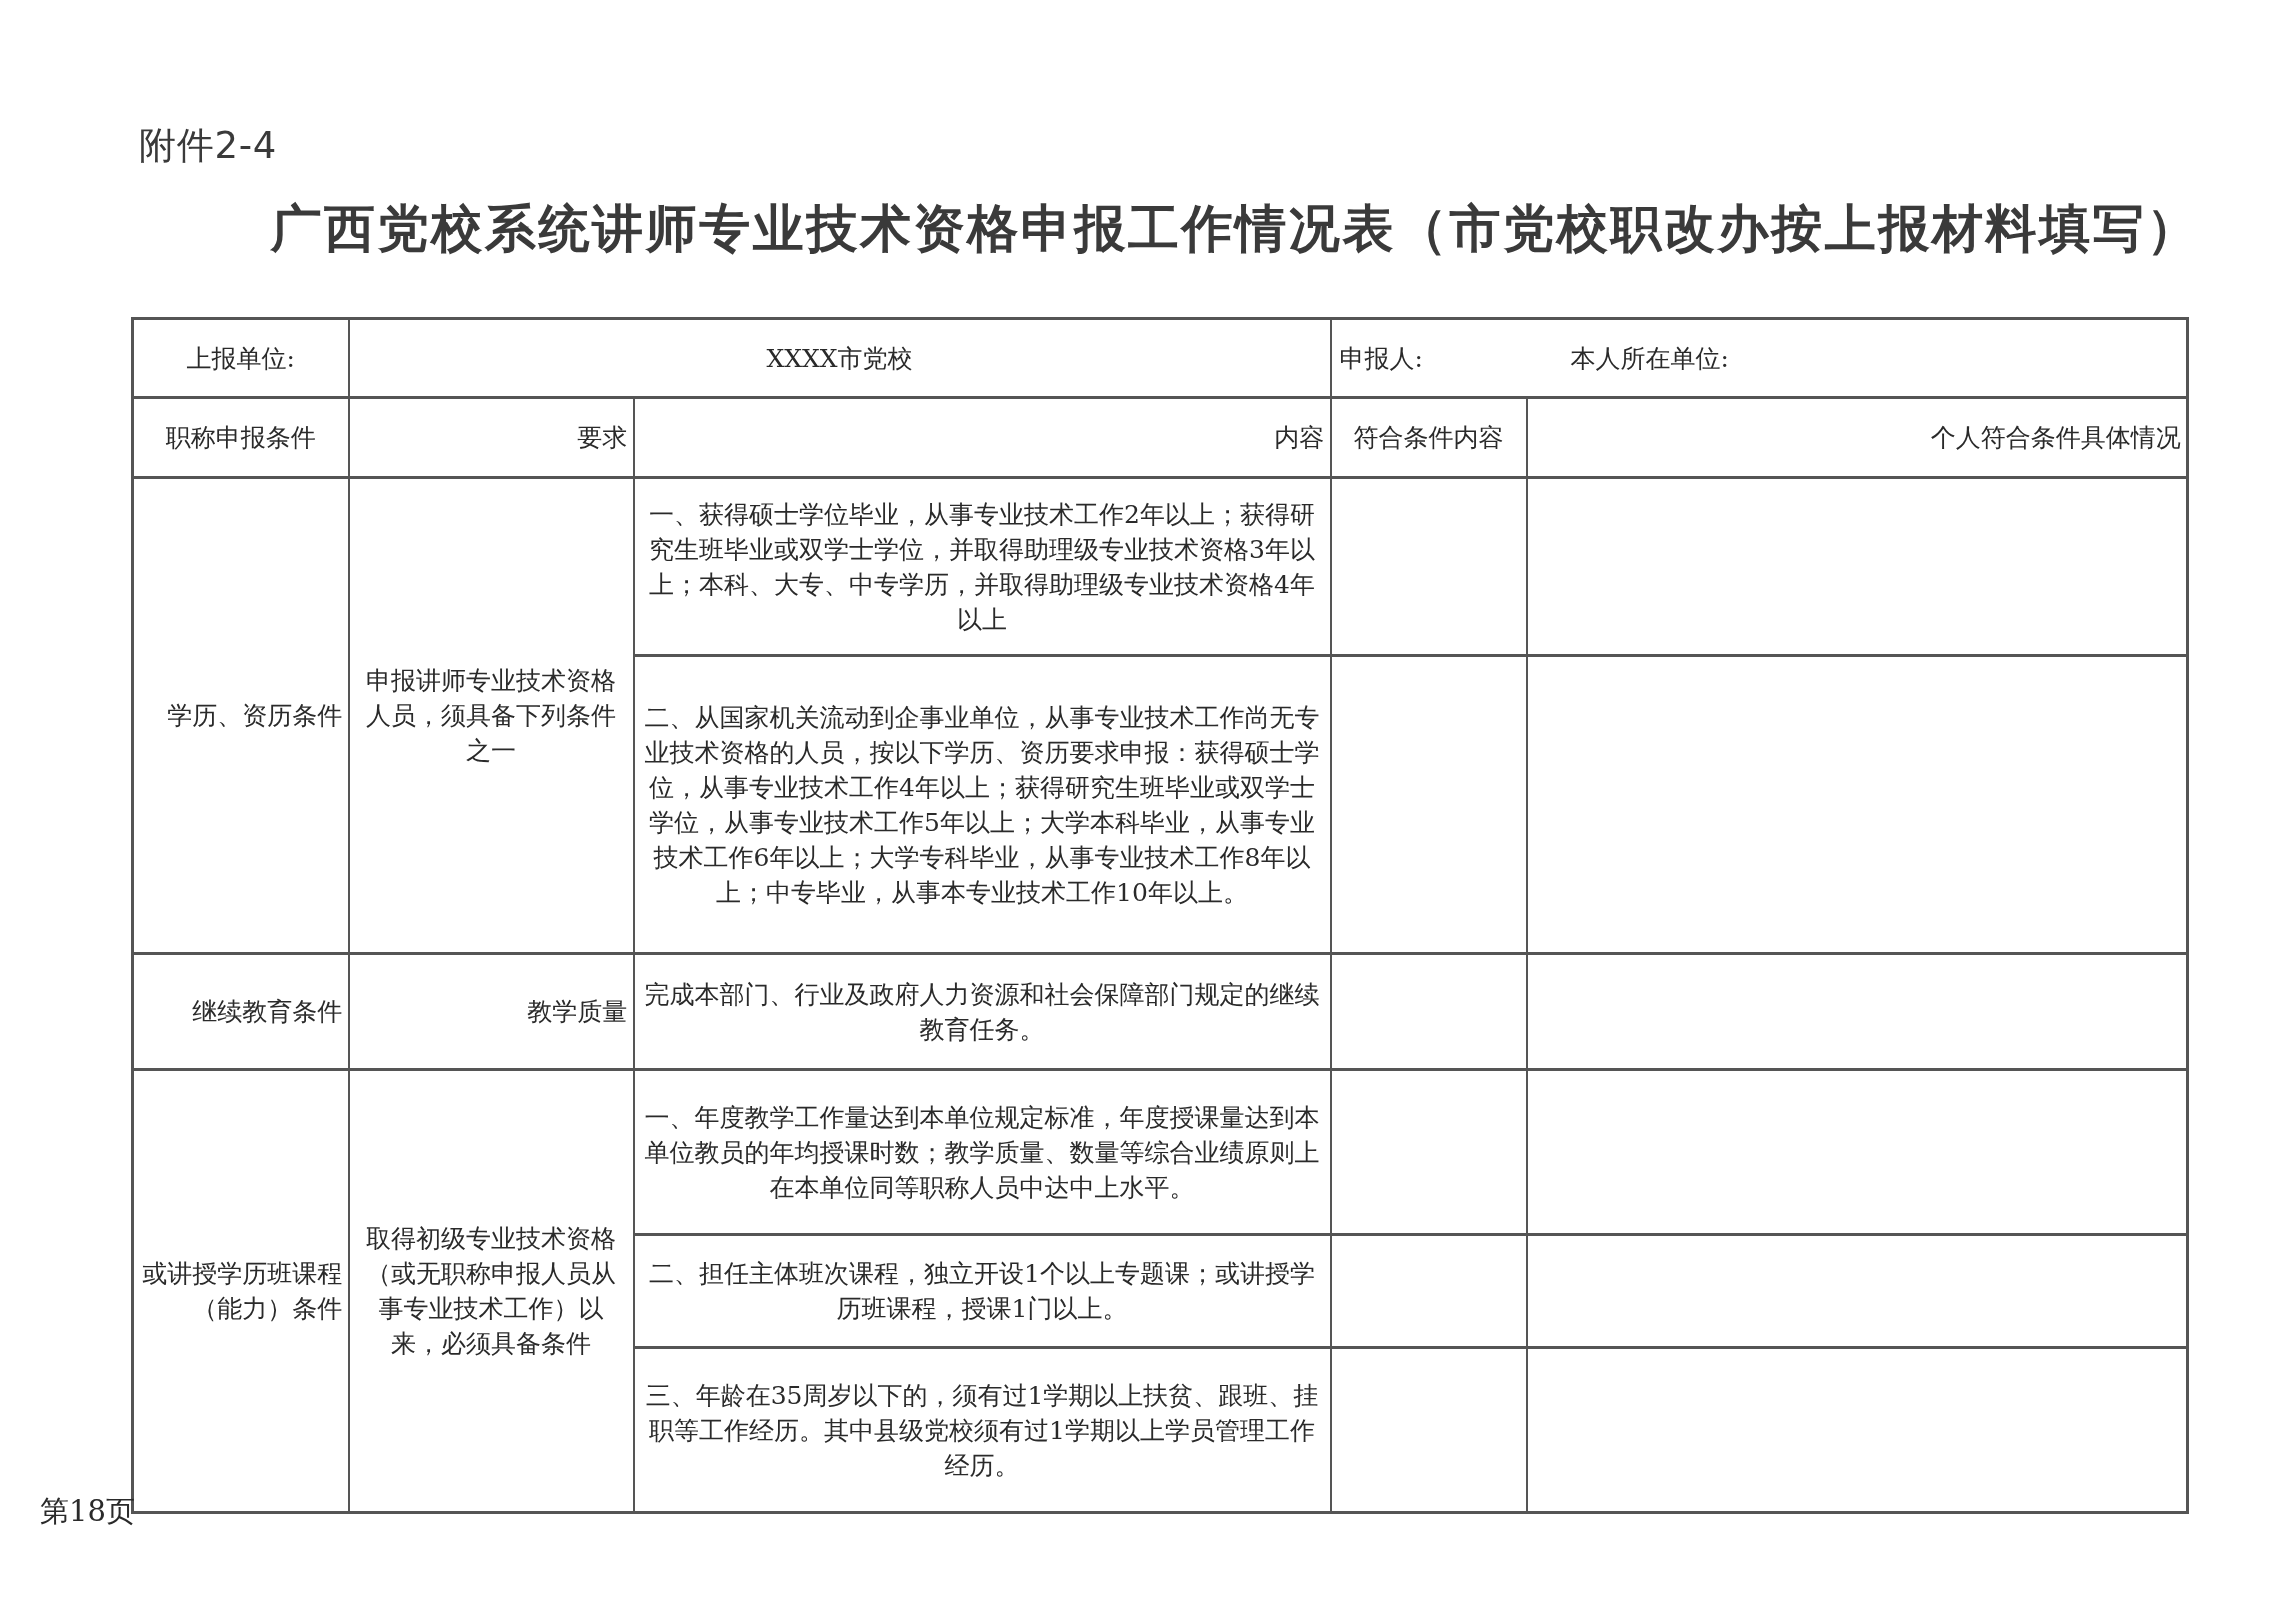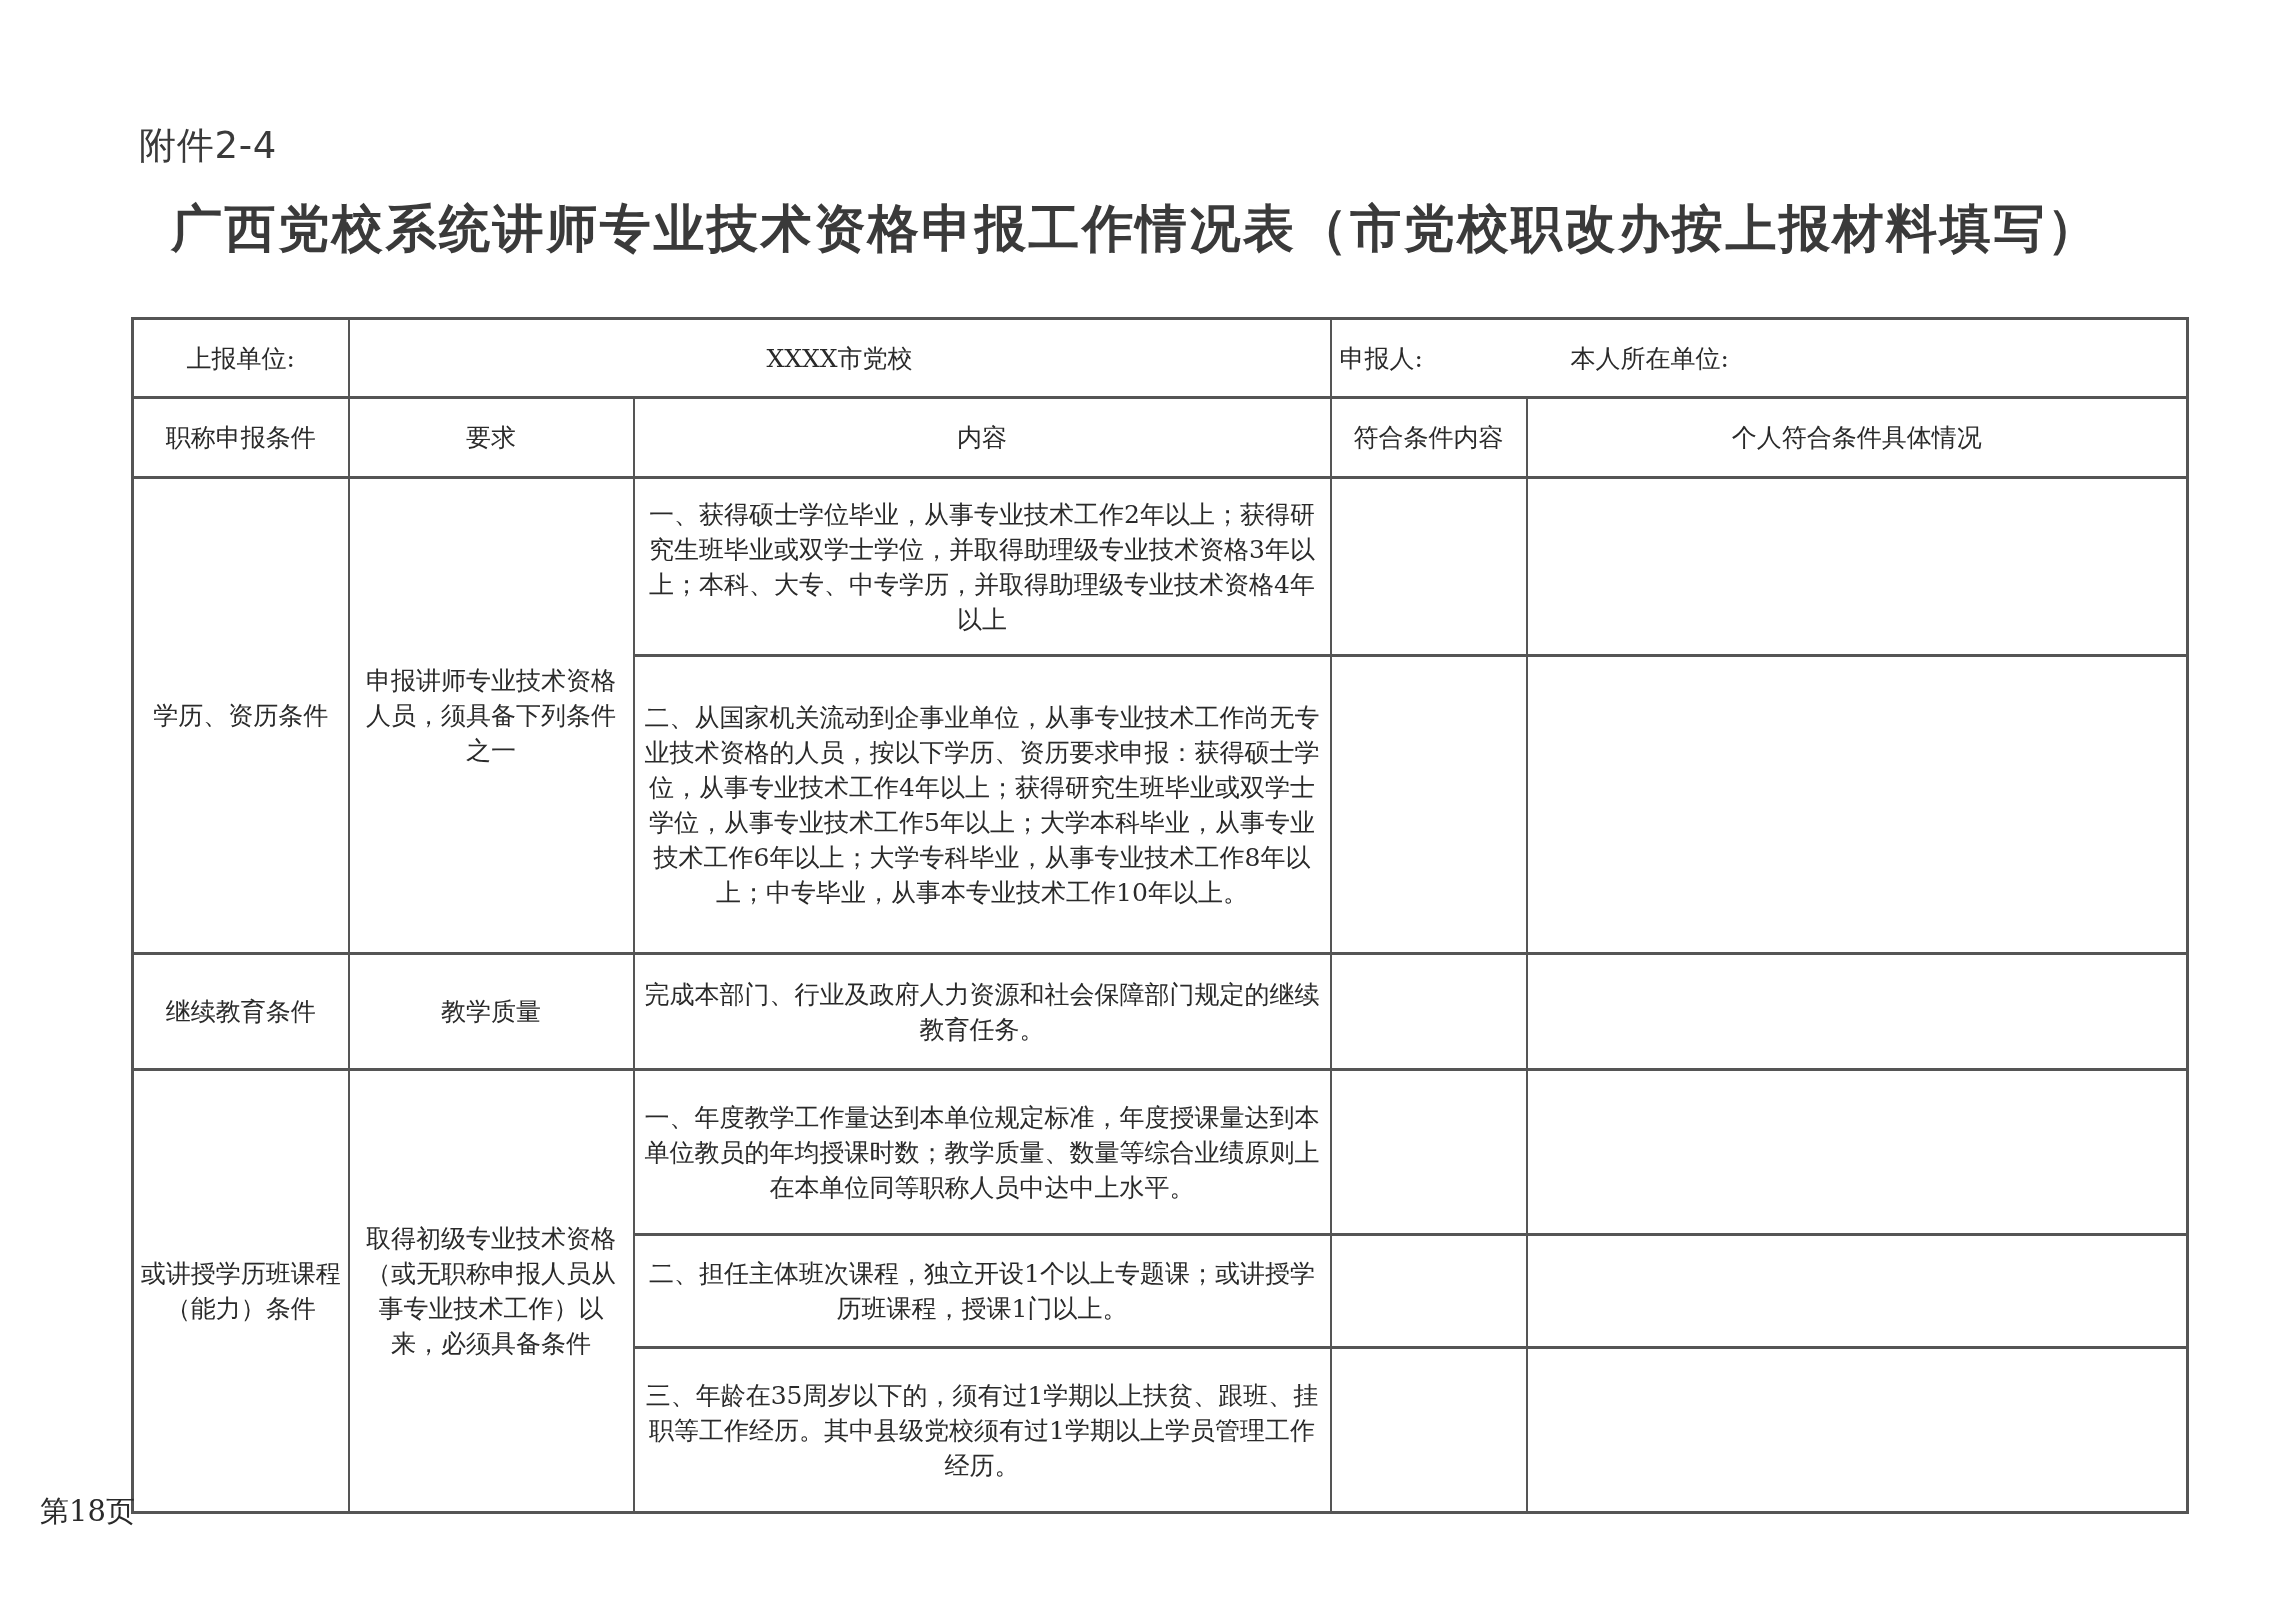--- a/index.html
+++ b/index.html
@@ -28,20 +28,21 @@
     position: absolute;
     left: 171px;
     top: 195px;
     width: 2029px;
     font-family: "DejaVu Sans", "Liberation Sans", sans-serif;
     font-weight: bold;
     font-size: 51px;
     color: #3a3a3a;
     letter-spacing: 2.6px;
     white-space: nowrap;
+    text-align: right;
   }
   table.form-table {
     position: absolute;
     left: 131px;
     top: 317px;
     width: 2055px;
     border-collapse: collapse;
     table-layout: fixed;
     border: 3.3px solid #555555;
   }
@@ -49,21 +50,21 @@
     border: 2px solid #555555;
     vertical-align: middle;
     font-size: 25px;
     line-height: 35px;
     color: #2a2a2a;
     padding: 0 5.2px;
     word-break: break-all;
   }
   table.form-table tr { }
   table.form-table tr.thick-top td { border-top: 3.9px solid #555555; }
-  .center { text-align: center; margin-left: 36px; }
+  .center { text-align: right; margin-left: 36px; }
   .left { text-align: center; }
   .applicant-cell {
     position: relative;
   }
   .applicant-cell .lbl1 {
     position: absolute;
     left: 7.9px;
     top: 50%;
     transform: translateY(-50%);
   }

